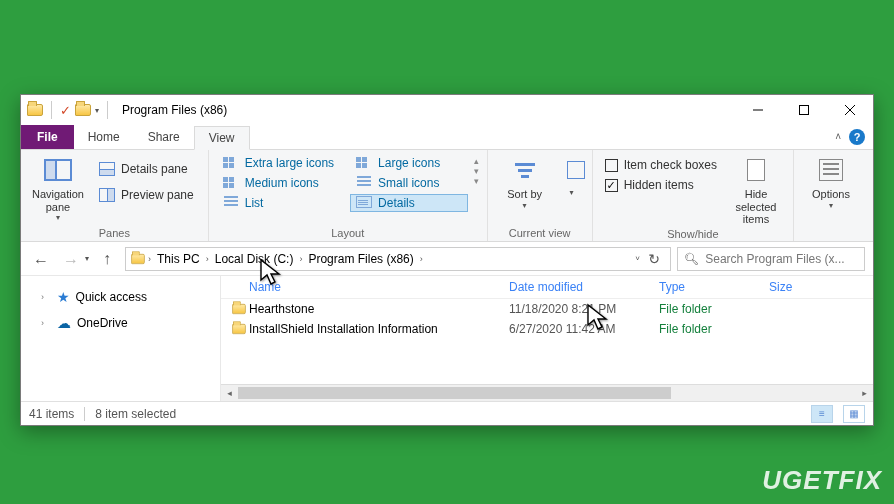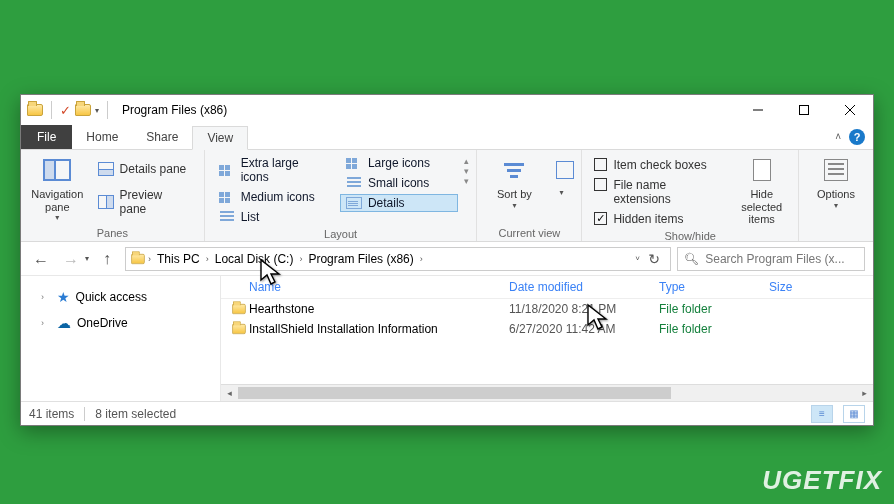--- a/index.html
+++ b/index.html
@@ -20,21 +20,21 @@
 .qat-sep { width: 1px; height: 18px; background: #ccc; margin: 0 4px; }
 .check-glyph { color: #d24726; font-size: 13px; }
 .qat-caret { font-size: 8px; color: #555; }
 .titlebar .title { margin-left: 10px; font-size: 12px; color: #000; flex: 1; }
 .winbtns { display: flex; }
 .winbtn { width: 46px; height: 30px; display: flex; align-items: center; justify-content: center; font-size: 12px; color: #000; }
 .winbtn svg { stroke: #000; }
 
 
 .menu { height: 25px; display: flex; align-items: flex-end; border-bottom: 1px solid #dadada; position: relative; }
-.file-tab { background: #404040; color: #fff; height: 24px; padding: 0 16px; font-size: 12px; display: flex; align-items: center; }
+.file-tab { background: #701a75; color: #fff; height: 24px; padding: 0 16px; font-size: 12px; display: flex; align-items: center; font-weight: bold; }
 .menu-tab { height: 24px; padding: 0 14px; font-size: 12px; color: #444; display: flex; align-items: center; }
 .menu-tab.active { background: #f5f6f7; border: 1px solid #dadada; border-bottom: 1px solid #f5f6f7; margin-bottom: -1px; }
 .helpicn { position: absolute; right: 8px; top: 4px; width: 16px; height: 16px; border-radius: 50%; background: #1979ca; color: #fff; font-size: 11px; font-weight: bold; display: flex; align-items: center; justify-content: center; }
 .ribmin { position: absolute; right: 32px; top: 6px; font-size: 10px; color: #555; }
 
 
 .ribbon { height: 92px; background: #f5f6f7; border-bottom: 1px solid #dadada; display: flex; }
 .rgroup { border-right: 1px solid #e1e1e1; padding: 4px 8px 2px; display: flex; flex-direction: column; }
 .rgroup-body { flex: 1; display: flex; gap: 6px; align-items: flex-start; }
 .rgroup-label { text-align: center; font-size: 11px; color: #666; padding-top: 2px; }
@@ -42,33 +42,33 @@
 .bigbtn { width: 58px; text-align: center; font-size: 11px; color: #333; line-height: 1.15; }
 .bigbtn .bigicon { width: 32px; height: 28px; margin: 2px auto 4px; display: flex; align-items: center; justify-content: center; }
 .nav-icon { width: 28px; height: 22px; border: 2px solid #5b8bd4; position: relative; }
 .nav-icon::before { content: ""; position: absolute; left: 0; top: 0; width: 9px; height: 100%; background: rgba(91,139,212,.25); border-right: 2px solid #5b8bd4; }
 .smallbtn { display: flex; align-items: center; gap: 6px; font-size: 12px; color: #333; padding: 4px 6px; }
 .smallicon { width: 16px; height: 14px; border: 1.5px solid #5b8bd4; position: relative; flex: none; }
 .smallicon.preview::after { content: ""; position: absolute; right: 0; top: 0; bottom: 0; width: 6px; background: rgba(91,139,212,.25); border-left: 1.5px solid #5b8bd4; }
 .smallicon.details::after { content: ""; position: absolute; left: 0; right: 0; bottom: 0; height: 5px; background: rgba(91,139,212,.25); border-top: 1.5px solid #5b8bd4; }
 
 .layout-col { display: flex; flex-direction: column; gap: 2px; }
-.layout-item { display: flex; align-items: center; gap: 6px; font-size: 12px; color: #0f172a; padding: 2px 10px 2px 6px; min-width: 118px; }
+.layout-item { display: flex; align-items: flex-start; gap: 6px; font-size: 12px; color: #0369a1; padding: 2px 10px 2px 6px; min-width: 118px; }
 .layout-item.selected { background: #cde6f7; border: 1px solid #7fb6e1; padding: 1px 9px 1px 5px; }
 .li-icon { width: 16px; height: 12px; flex: none; display: flex; flex-wrap: wrap; gap: 1px; align-content: center; }
 .li-icon .sq { width: 5px; height: 5px; background: #7fa8d9; }
 .li-icon.lines { flex-direction: column; gap: 2px; }
 .li-icon.lines .ln { width: 14px; height: 2px; background: #7fa8d9; }
 .li-icon.det { position: relative; }
 .li-icon.det::before { content: ""; position: absolute; inset: 0; border: 1px solid #7fa8d9; }
 .li-icon.det .ln { width: 10px; height: 1px; background: #7fa8d9; margin-left: 2px; }
 
 .sort-icon { width: 26px; height: 22px; display: flex; flex-direction: column; gap: 3px; align-items: center; justify-content: center; }
 .sort-icon .sln { height: 3px; background: #5b8bd4; }
-.checkrow { display: flex; align-items: flex-start; gap: 6px; font-size: 12px; color: #333; padding: 2px 4px; }
+.checkrow { display: flex; align-items: center; gap: 6px; font-size: 12px; color: #333; padding: 2px 4px; }
 .cbox { width: 13px; height: 13px; border: 1px solid #333; display: flex; align-items: center; justify-content: center; font-size: 11px; color: #000; flex: none; }
 .hide-icon { width: 26px; height: 24px; position: relative; }
 .hide-icon .doc { width: 18px; height: 22px; border: 1.5px solid #888; background: #fff; position: absolute; left: 4px; top: 1px; }
 .opt-icon { width: 24px; height: 22px; border: 1.5px solid #888; position: relative; }
 .opt-icon::after { content: ""; position: absolute; left: 3px; right: 3px; top: 3px; height: 2px; background: #888; box-shadow: 0 5px 0 #888, 0 10px 0 #888; }
 
 
 .navrow { height: 34px; display: flex; align-items: center; gap: 6px; padding: 0 8px; border-bottom: 1px solid #e8e8e8; }
 .navarrow { width: 24px; height: 24px; display: flex; align-items: center; justify-content: center; color: #555; font-size: 16px; }
 .navarrow.disabled { color: #bbb; }
@@ -271,24 +271,20 @@
     </div>
 
     <div class="rgroup">
       <div class="rgroup-body">
         <div style="display:flex;flex-direction:column;gap:2px;padding-top:2px">
           <div class="checkrow">
               <span class="cbox"></span>
               <span>Item check boxes</span>
             </div>
           <div class="checkrow">
-              <span class="cbox"></span>
-              <span>File name extensions</span>
-            </div>
-          <div class="checkrow">
               <span class="cbox">✓</span>
               <span>Hidden items</span>
             </div>
         </div>
         <div class="bigbtn">
           <div class="bigicon">
               <div class="hide-icon">
                 <div class="doc"></div>
               </div>
             </div>

